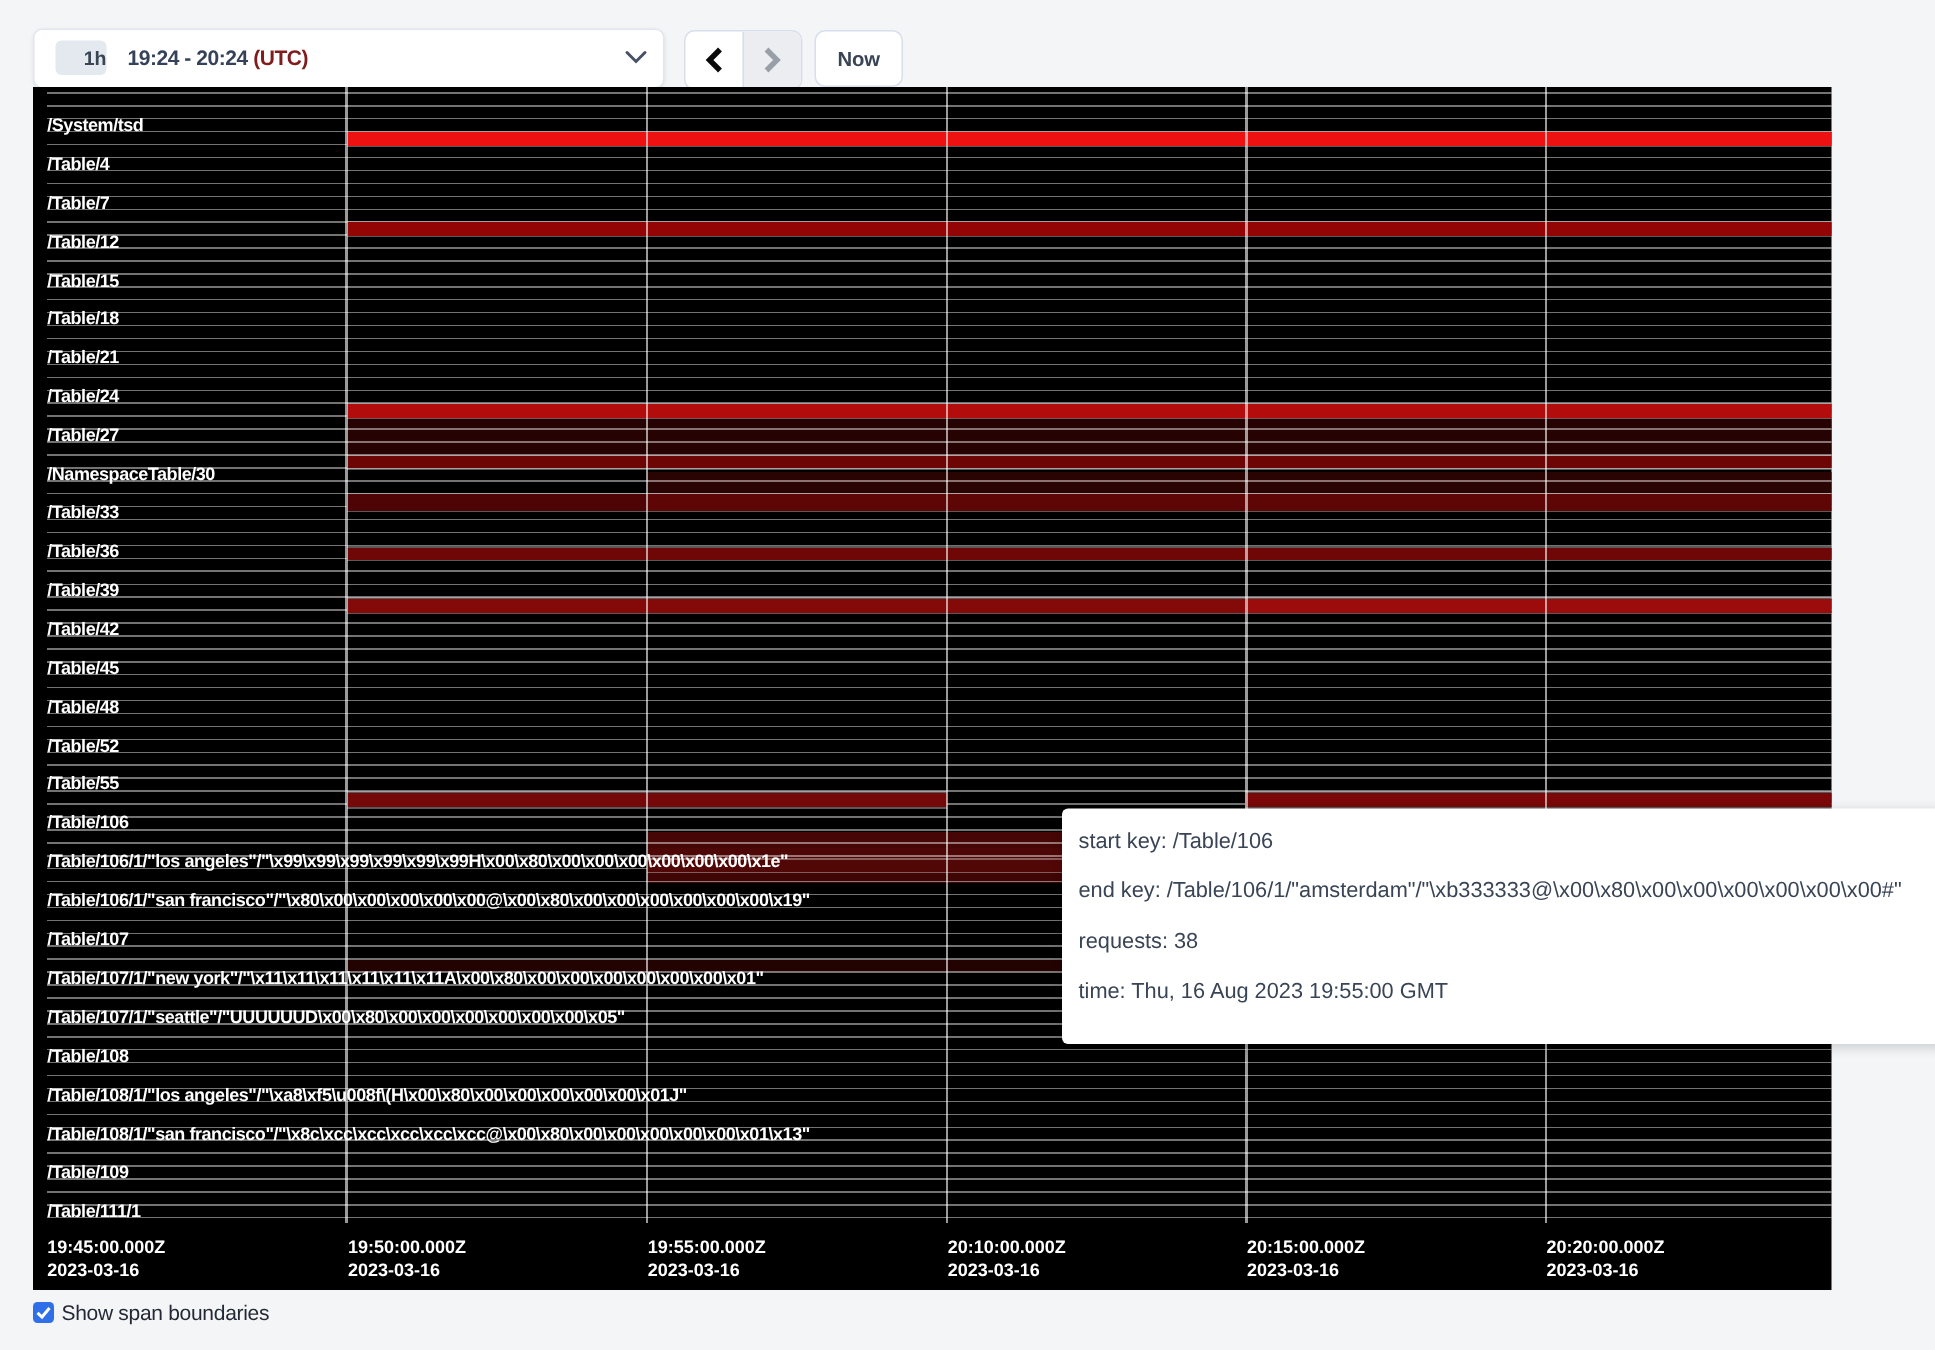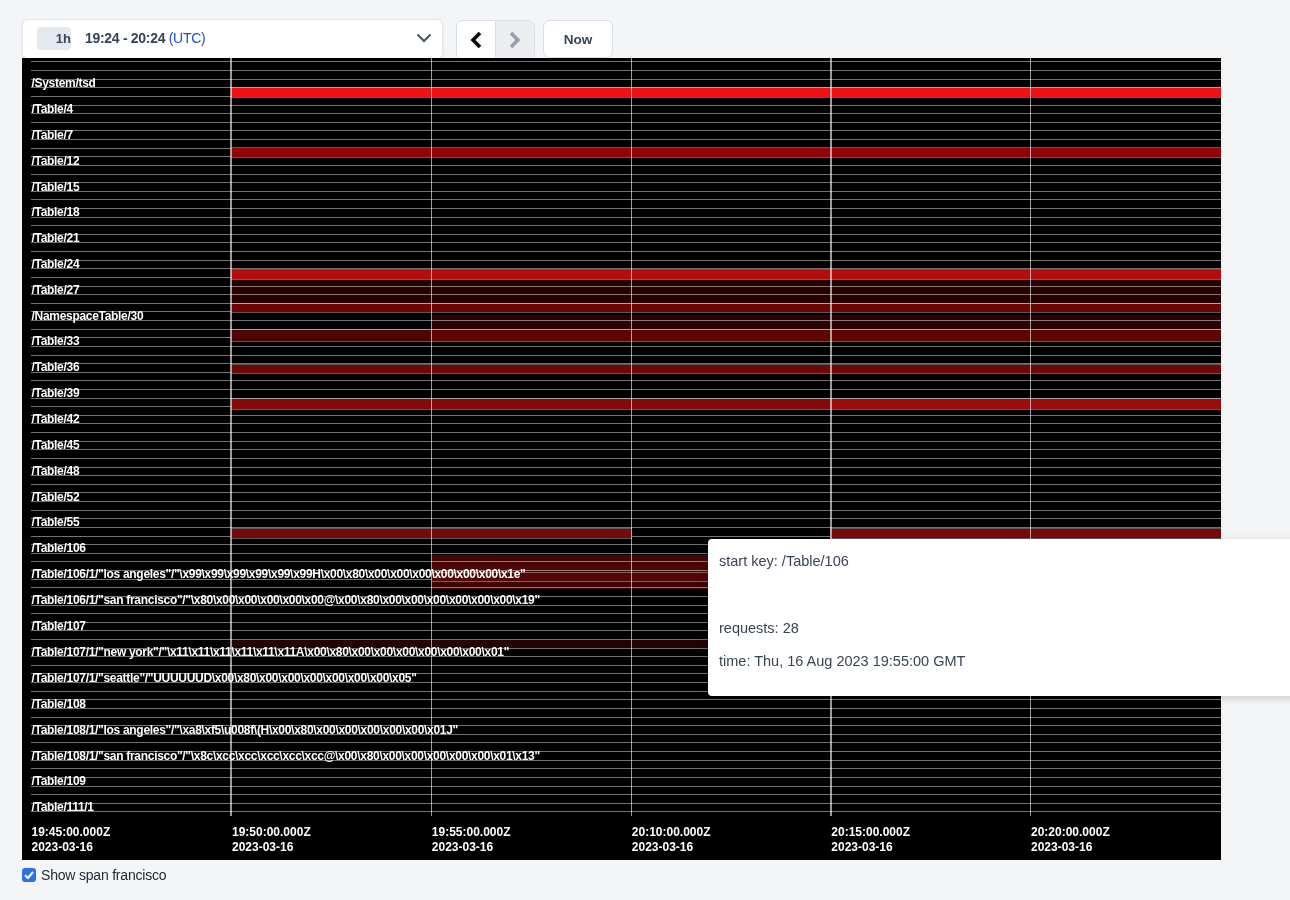--- a/index.html
+++ b/index.html
@@ -1,23 +1,23 @@
 <!DOCTYPE html>
 <html><head><meta charset="utf-8"><style>
 html,body{margin:0;padding:0}
 body{width:1290px;height:900px;background:#f4f5f7;font-family:"Liberation Sans",sans-serif;position:relative;overflow:hidden}
 .abs{position:absolute}
 #sel{left:22px;top:19px;width:419px;height:38px;background:#fff;border:1px solid #e2e5ee;border-radius:6px;box-shadow:0 1px 3px rgba(0,0,0,.08)}
 #badge{left:37px;top:27px;width:34px;height:23px;background:#e4e8ef;border-radius:4px;font-size:13px;font-weight:700;color:#394455;text-align:right;line-height:23px}
 #time{left:85px;top:30px;font-size:14px;font-weight:700;color:#36425a;letter-spacing:-0.3px}
-#time span{font-weight:400;color:#1d4ed8}
+#time span{font-weight:700;color:#7f1d1d}
 #nav{left:456px;top:20px;width:77px;height:38px;border:1px solid #d8deec;border-radius:7px;overflow:hidden;display:flex;background:#fff}
 #nav .cell{width:50%;height:100%;display:flex;align-items:center;justify-content:center}
 #nav .c2{background:#ecedf1;border-left:1px solid #d8deec}
-#now{left:543px;top:20px;width:70px;height:38px;background:#fff;border:1px solid #d8deec;border-radius:7px;color:#394455;font-size:13.5px;font-weight:700;display:flex;align-items:center;justify-content:center;box-sizing:border-box}
+#now{left:543px;top:20px;width:59px;height:38px;background:#fff;border:1px solid #d8deec;border-radius:7px;color:#394455;font-size:13.5px;font-weight:700;display:flex;align-items:center;justify-content:center;box-sizing:border-box}
 #hm{left:22px;top:58px;width:1199px;height:802px}
 .rl{font:700 12px "Liberation Sans",sans-serif;fill:#fff;letter-spacing:-0.3px}
 .al{font:700 12px "Liberation Sans",sans-serif;fill:#fff}
 #tip{left:708px;top:539px;width:628px;height:157px;background:#fff;border-radius:4px;box-shadow:0 2px 8px rgba(0,0,0,.18);color:#394455;font-size:14.5px}
 #tip div{position:absolute;left:11px;white-space:nowrap}
 #cb{left:22px;top:868px;width:14px;height:14px;background:#2f6fe8;border-radius:3px}
 #cbl{left:41px;top:868px;font-size:14px;color:#242a35;line-height:15px;letter-spacing:-0.2px}
 </style></head><body>
 <div id="sel" class="abs"></div>
 <div id="badge" class="abs">1h</div>
@@ -109,18 +109,19 @@
 <text x="409.8" y="792.5" class="al">2023-03-16</text>
 <text x="609.8" y="777.5" class="al">20:10:00.000Z</text>
 <text x="609.8" y="792.5" class="al">2023-03-16</text>
 <text x="809.3" y="777.5" class="al">20:15:00.000Z</text>
 <text x="809.3" y="792.5" class="al">2023-03-16</text>
 <text x="1009" y="777.5" class="al">20:20:00.000Z</text>
 <text x="1009" y="792.5" class="al">2023-03-16</text>
 </svg>
 <div id="tip" class="abs">
 <div style="top:14px">start key: /Table/106</div>
-<div style="top:81px">requests: 28</div>
+<div style="top:47px">end key: /Table/106/1/"amsterdam"/"\xb333333@\x00\x80\x00\x00\x00\x00\x00\x00#"</div>
+<div style="top:81px">requests: 38</div>
 <div style="top:114px">time: Thu, 16 Aug 2023 19:55:00 GMT</div>
 </div>
 <div id="cb" class="abs"><svg width="14" height="14" viewBox="0 0 14 14">
       <path d="M3 7.2 L6 10 L11 4" stroke="#fff" stroke-width="2" fill="none"></path>
     </svg></div>
-<div id="cbl" class="abs">Show span francisco</div>
+<div id="cbl" class="abs">Show span boundaries</div>
 </body></html>

